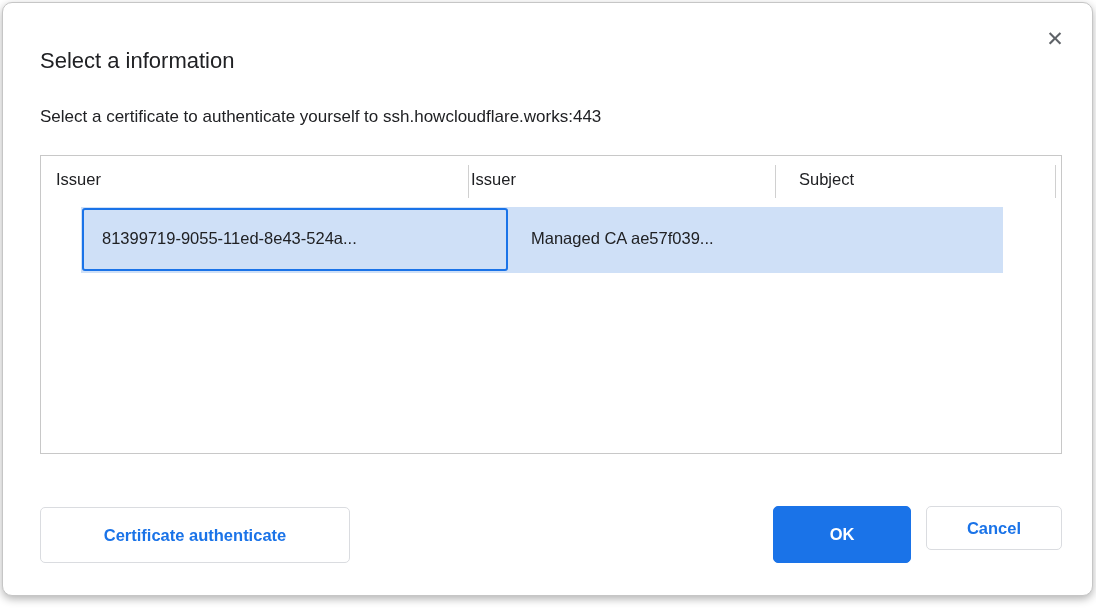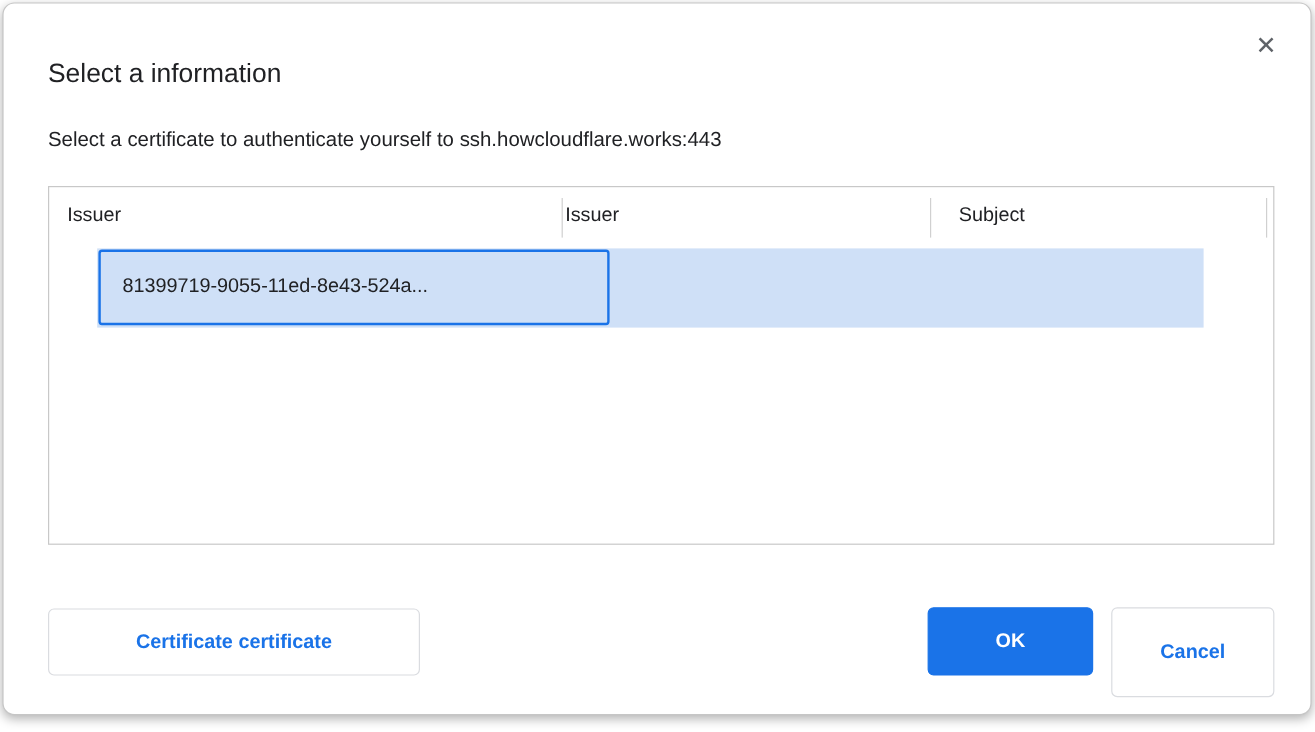--- a/index.html
+++ b/index.html
@@ -110,21 +110,21 @@
     color: var(--accent-blue, #1a73e8);
   }
   .btn-filled {
     background: var(--accent-blue, #1a73e8);
     border: 1px solid var(--accent-blue, #1a73e8);
     color: #ffffff;
     text-align: right;
   }
   .btn-cert-info { left: 37px;  top: 504px; width: 310px; height: 56px; }
   .btn-ok        { left: 770px; top: 503px; width: 138px; height: 57px; }
-  .btn-cancel    { left: 923px; top: 503px; width: 136px; height: 75px; }
+  .btn-cancel    { left: 923px; top: 503px; width: 136px; height: 44px; }
 </style>
 </head>
 <body>
 
 <div class="dialog">
 
   <button class="close-btn">✕</button>
 
   <div class="title">Select a information</div>
 
@@ -136,24 +136,25 @@
       <span class="th th-subject">Issuer</span>
       <span class="th th-issuer">Issuer</span>
       <span class="th th-serial">Subject</span>
       <span class="col-divider div-1"></span>
       <span class="col-divider div-2"></span>
       <span class="col-divider div-3"></span>
     </div>
 
     <div class="table-row">
       <span class="cell cell-subject">81399719-9055-11ed-8e43-524a...</span>
+      <span class="cell cell-issuer">Managed CA ae57f039...</span>
       <span class="focus-ring"></span>
     </div>
 
   </div>
 
-  <button class="btn btn-outline btn-cert-info">Certificate certificate</button>
+  <button class="btn btn-outline btn-cert-info">Certificate authenticate</button>
 
   <button class="btn btn-filled btn-ok">OK</button>
 
   <button class="btn btn-outline btn-cancel">Cancel</button>
 
 </div>
 
 </body></html>

